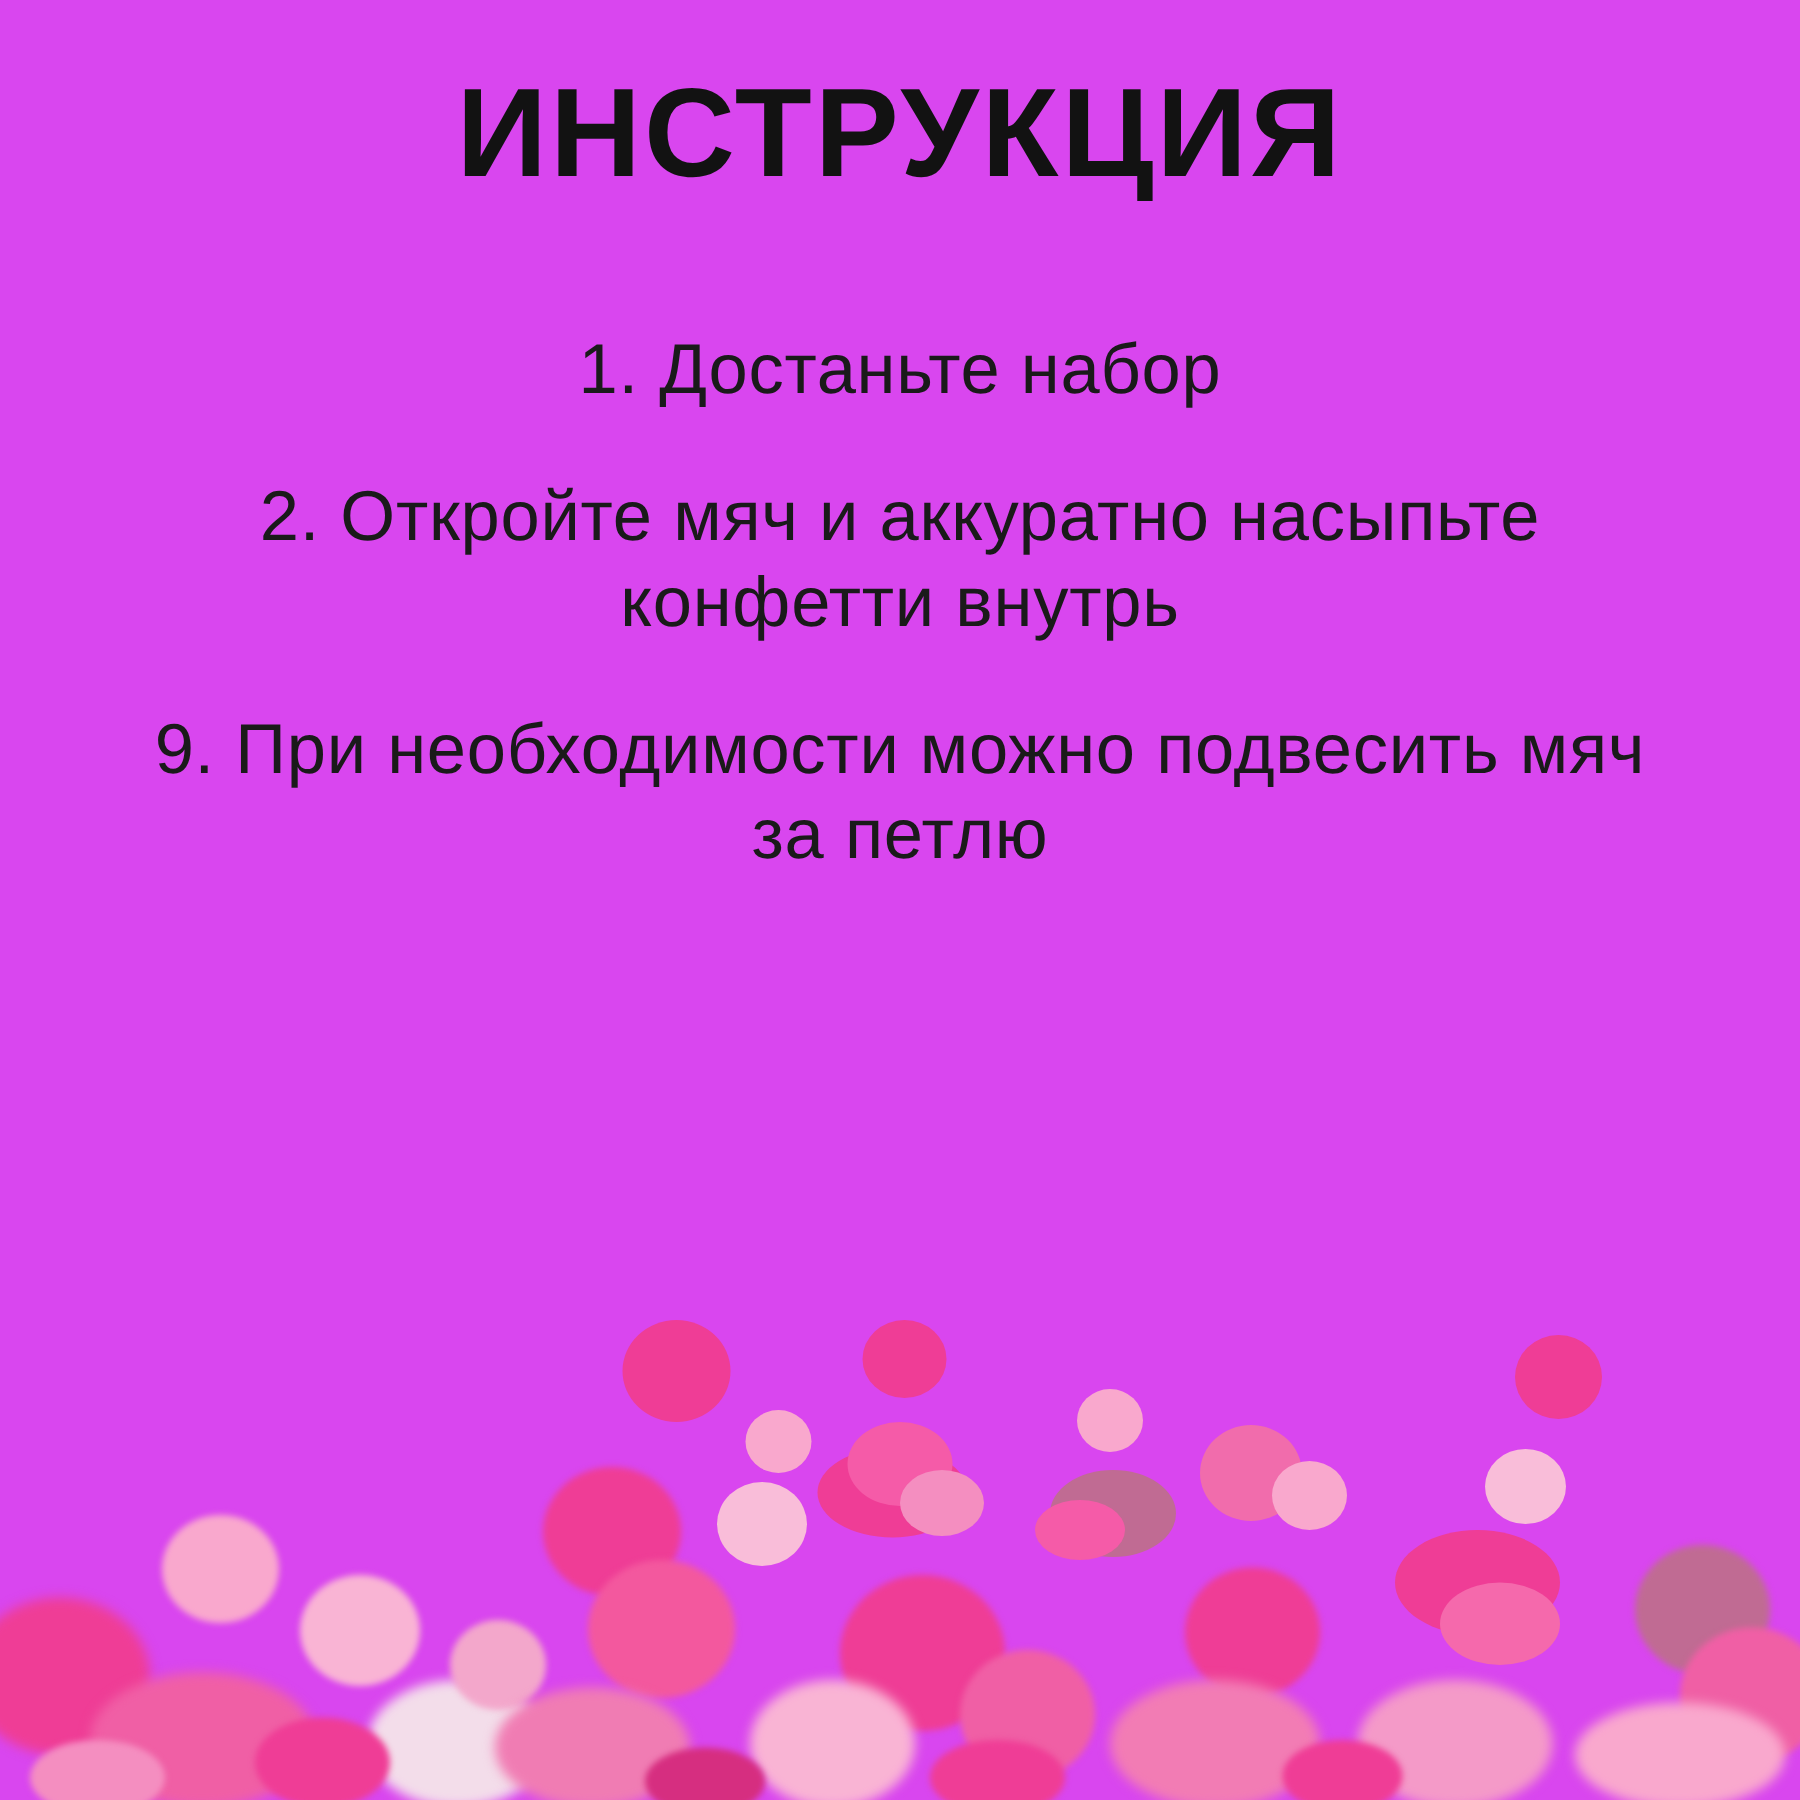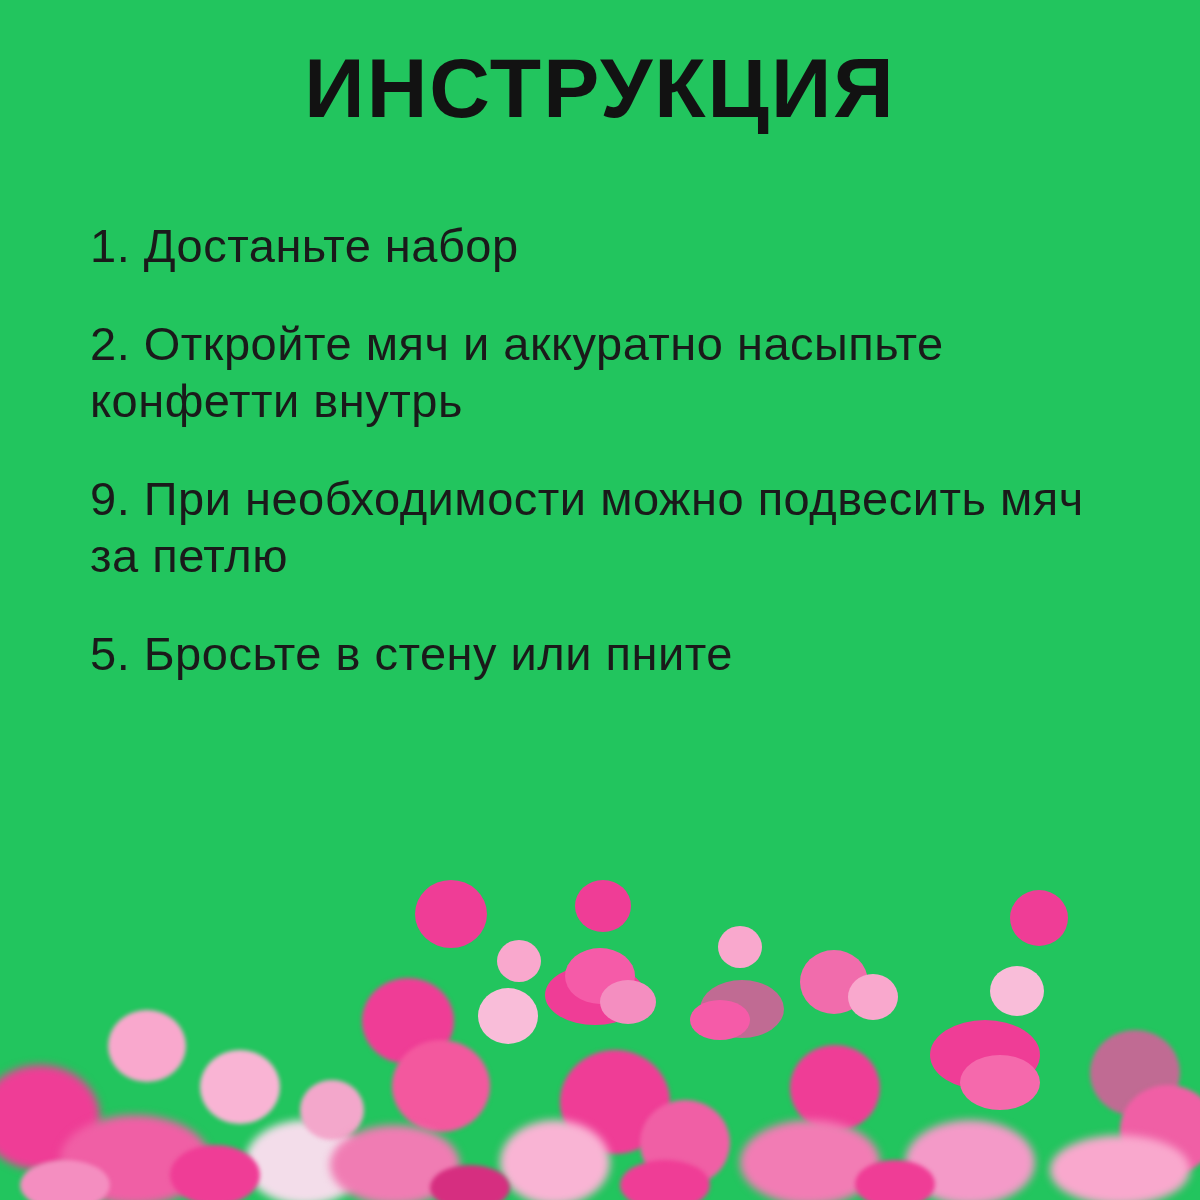--- a/index.html
+++ b/index.html
@@ -11,21 +11,21 @@
     height: 1200px;
     background: #ffffff;
     font-family: "DejaVu Sans", sans-serif;
     overflow: hidden;
   }
 
   .page {
     position: relative;
     width: 1200px;
     height: 1200px;
-    background: #22c55e;
+    background: #d946ef;
     overflow: hidden;
   }
 
   .title {
     position: absolute;
     top: 42px;
     left: 0;
     width: 1200px;
     text-align: center;
     font-family: "Liberation Sans", sans-serif;
@@ -40,20 +40,21 @@
     position: absolute;
     top: 218px;
     left: 0;
     width: 1200px;
     padding: 0;
     margin: 0;
     list-style: none;
   }
 
   .step {
+    text-align: center;
     font-family: "Liberation Sans", sans-serif;
     font-weight: 400;
     font-size: 47px;
     line-height: 1.20;
     color: #1a1a1a;
     margin: 0 auto;
     padding: 0 90px;
     letter-spacing: 0.5px;
   }
 
@@ -88,21 +89,20 @@
 <body>
 
 <div class="page">
 
   <div class="title">ИНСТРУКЦИЯ</div>
 
   <ol class="steps">
     <li class="step">1. Достаньте набор</li>
     <li class="step">2. Откройте мяч и аккуратно насыпьте конфетти внутрь</li>
     <li class="step">9. При необходимости можно подвесить мяч за петлю</li>
-    <li class="step">5. Бросьте в стену или пните</li>
   </ol>
 
   <div class="confetti">
 
     <div class="dot softer" style="left:-20px; top:195px; width:120px; height:105px; background:#ef3d96;"></div>
     <div class="dot softer" style="left:60px; top:245px; width:150px; height:90px; background:#f05fa5;"></div>
     <div class="dot soft" style="left:108px; top:140px; width:78px; height:72px; background:#f9a8cd;"></div>
     <div class="dot soft" style="left:200px; top:180px; width:80px; height:74px; background:#f9b4d4;"></div>
     <div class="dot softer" style="left:245px; top:250px; width:120px; height:85px; background:#f3ddea;"></div>
     <div class="dot soft" style="left:300px; top:210px; width:64px; height:60px; background:#f3a7cb;"></div>

